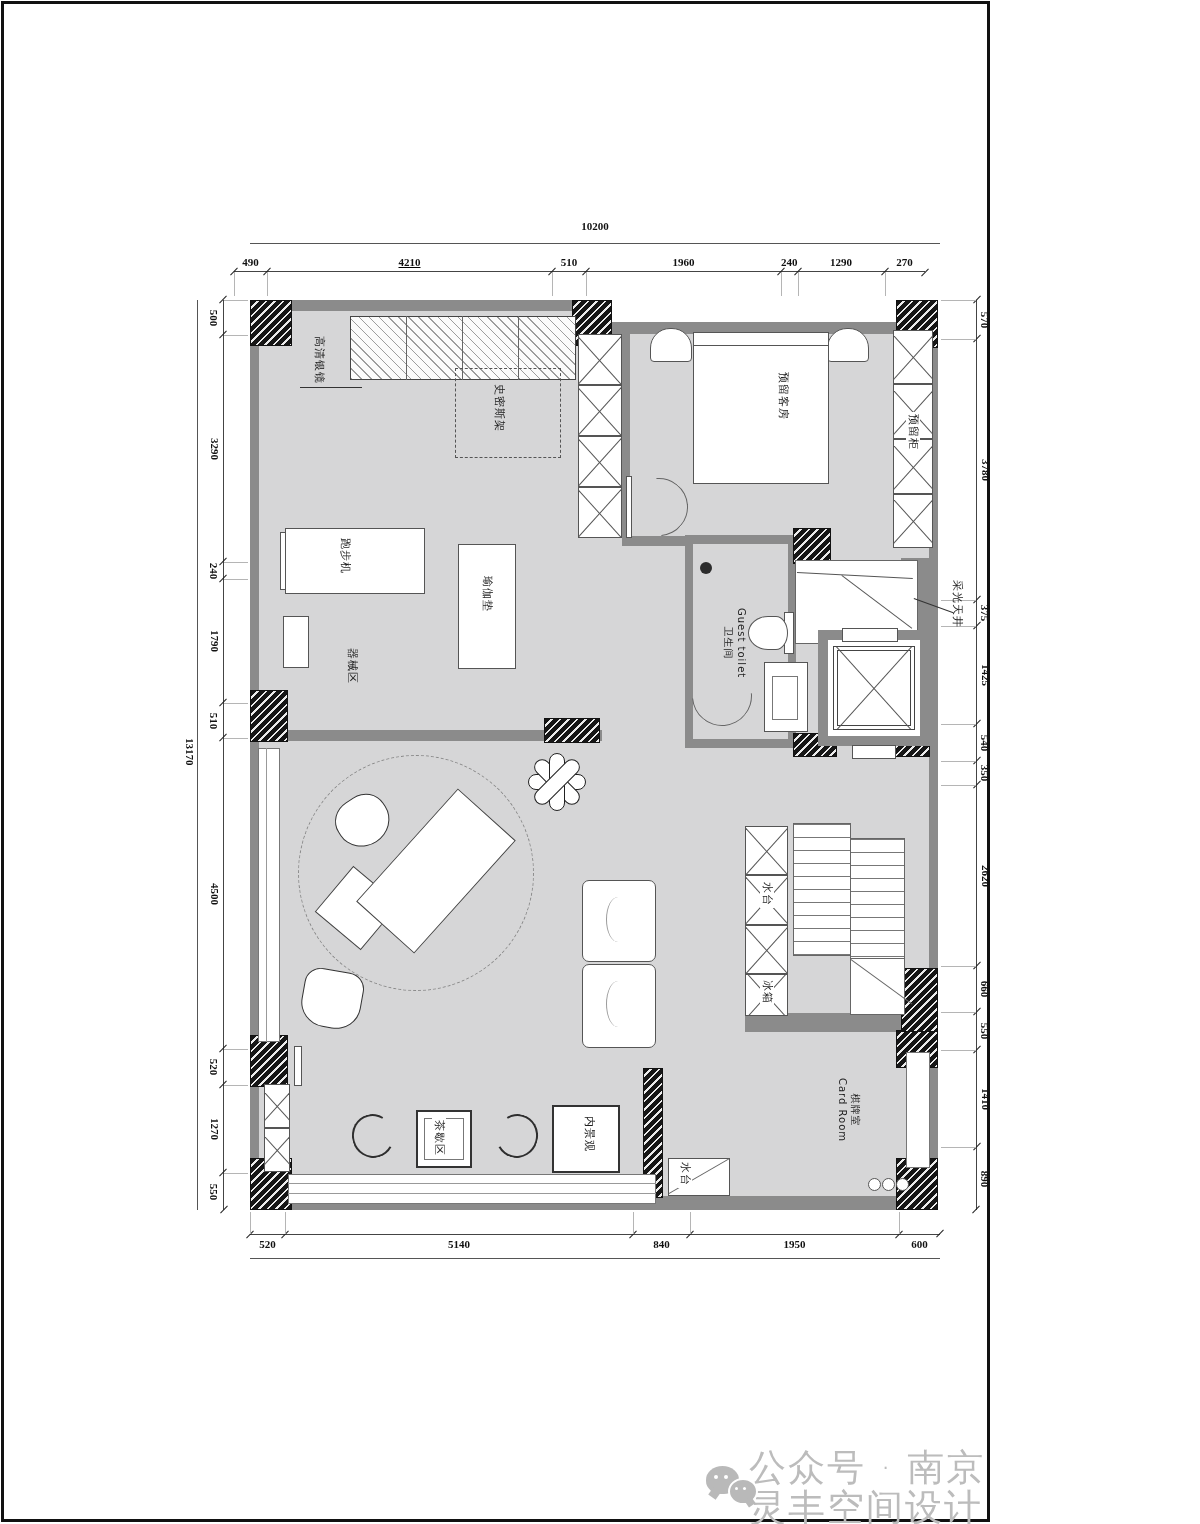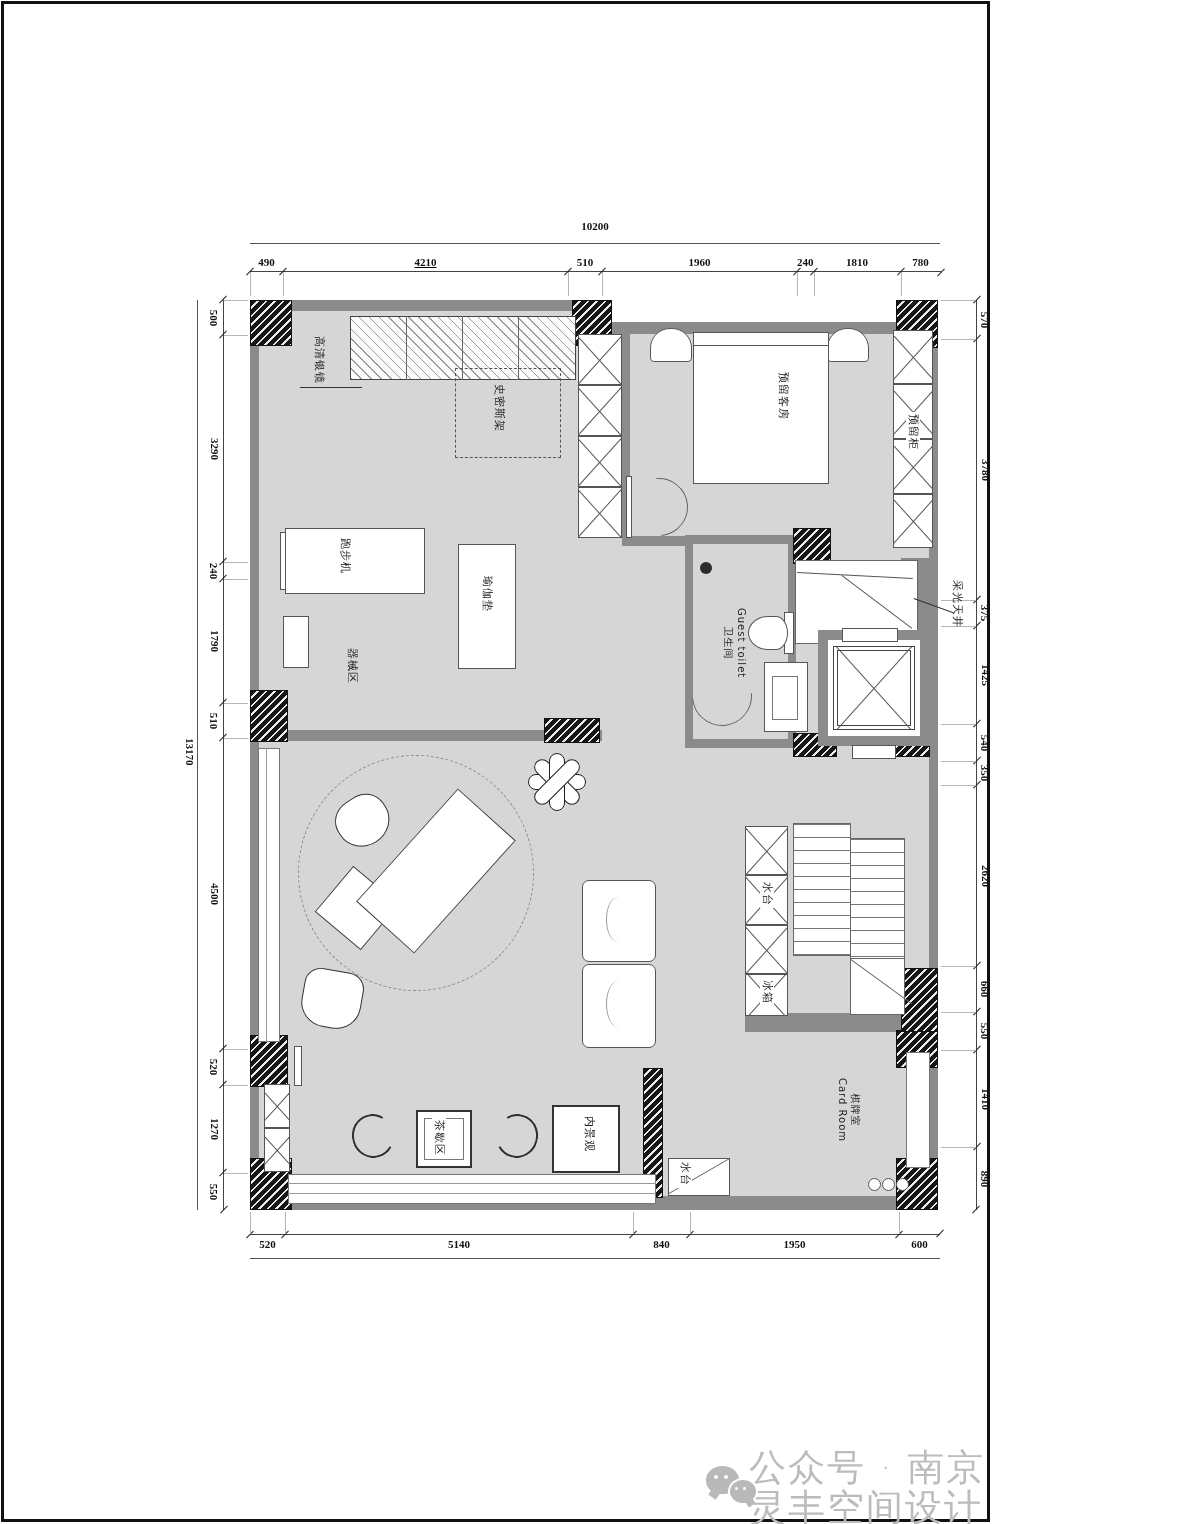--- a/index.html
+++ b/index.html
@@ -74,41 +74,41 @@
 </style>
 </head>
 <body>
 
 <div id="canvas">
   <div class="frame"></div>
 
   <div class="a num" style="left:250px;top:220px;width:690px;text-align:center;">10200</div>
   <div class="ln" style="left:250px;top:243px;width:690px;height:1px;"></div>
 
-  <div class="hsegs hsegs-t" style="left:250px;top:256px;width:690px;height:16px;">
+  <div class="hsegs hsegs-t" style="left:234px;top:256px;width:690px;height:16px;">
     <div class="hseg" style="flex:0 0 33px;">
         <span>490</span>
       </div>
     <div class="hseg" style="flex:0 0 285px;text-decoration:underline;">
         <span>4210</span>
       </div>
     <div class="hseg" style="flex:0 0 34px;">
         <span>510</span>
       </div>
     <div class="hseg" style="flex:0 0 195px;">
         <span>1960</span>
       </div>
     <div class="hseg" style="flex:0 0 16px;">
         <span>240</span>
       </div>
     <div class="hseg" style="flex:0 0 87px;">
-        <span>1810</span>
+        <span>1290</span>
       </div>
     <div class="hseg" style="flex:0 0 40px;">
-        <span>780</span>
+        <span>270</span>
       </div>
     <div class="hseg end"></div>
   </div>
 
   <div class="hsegs hsegs-b" style="left:250px;top:1234px;width:690px;height:16px;">
     <div class="hseg" style="flex:0 0 35px;">
         <span>520</span>
       </div>
     <div class="hseg" style="flex:0 0 348px;">
         <span>5140</span>

